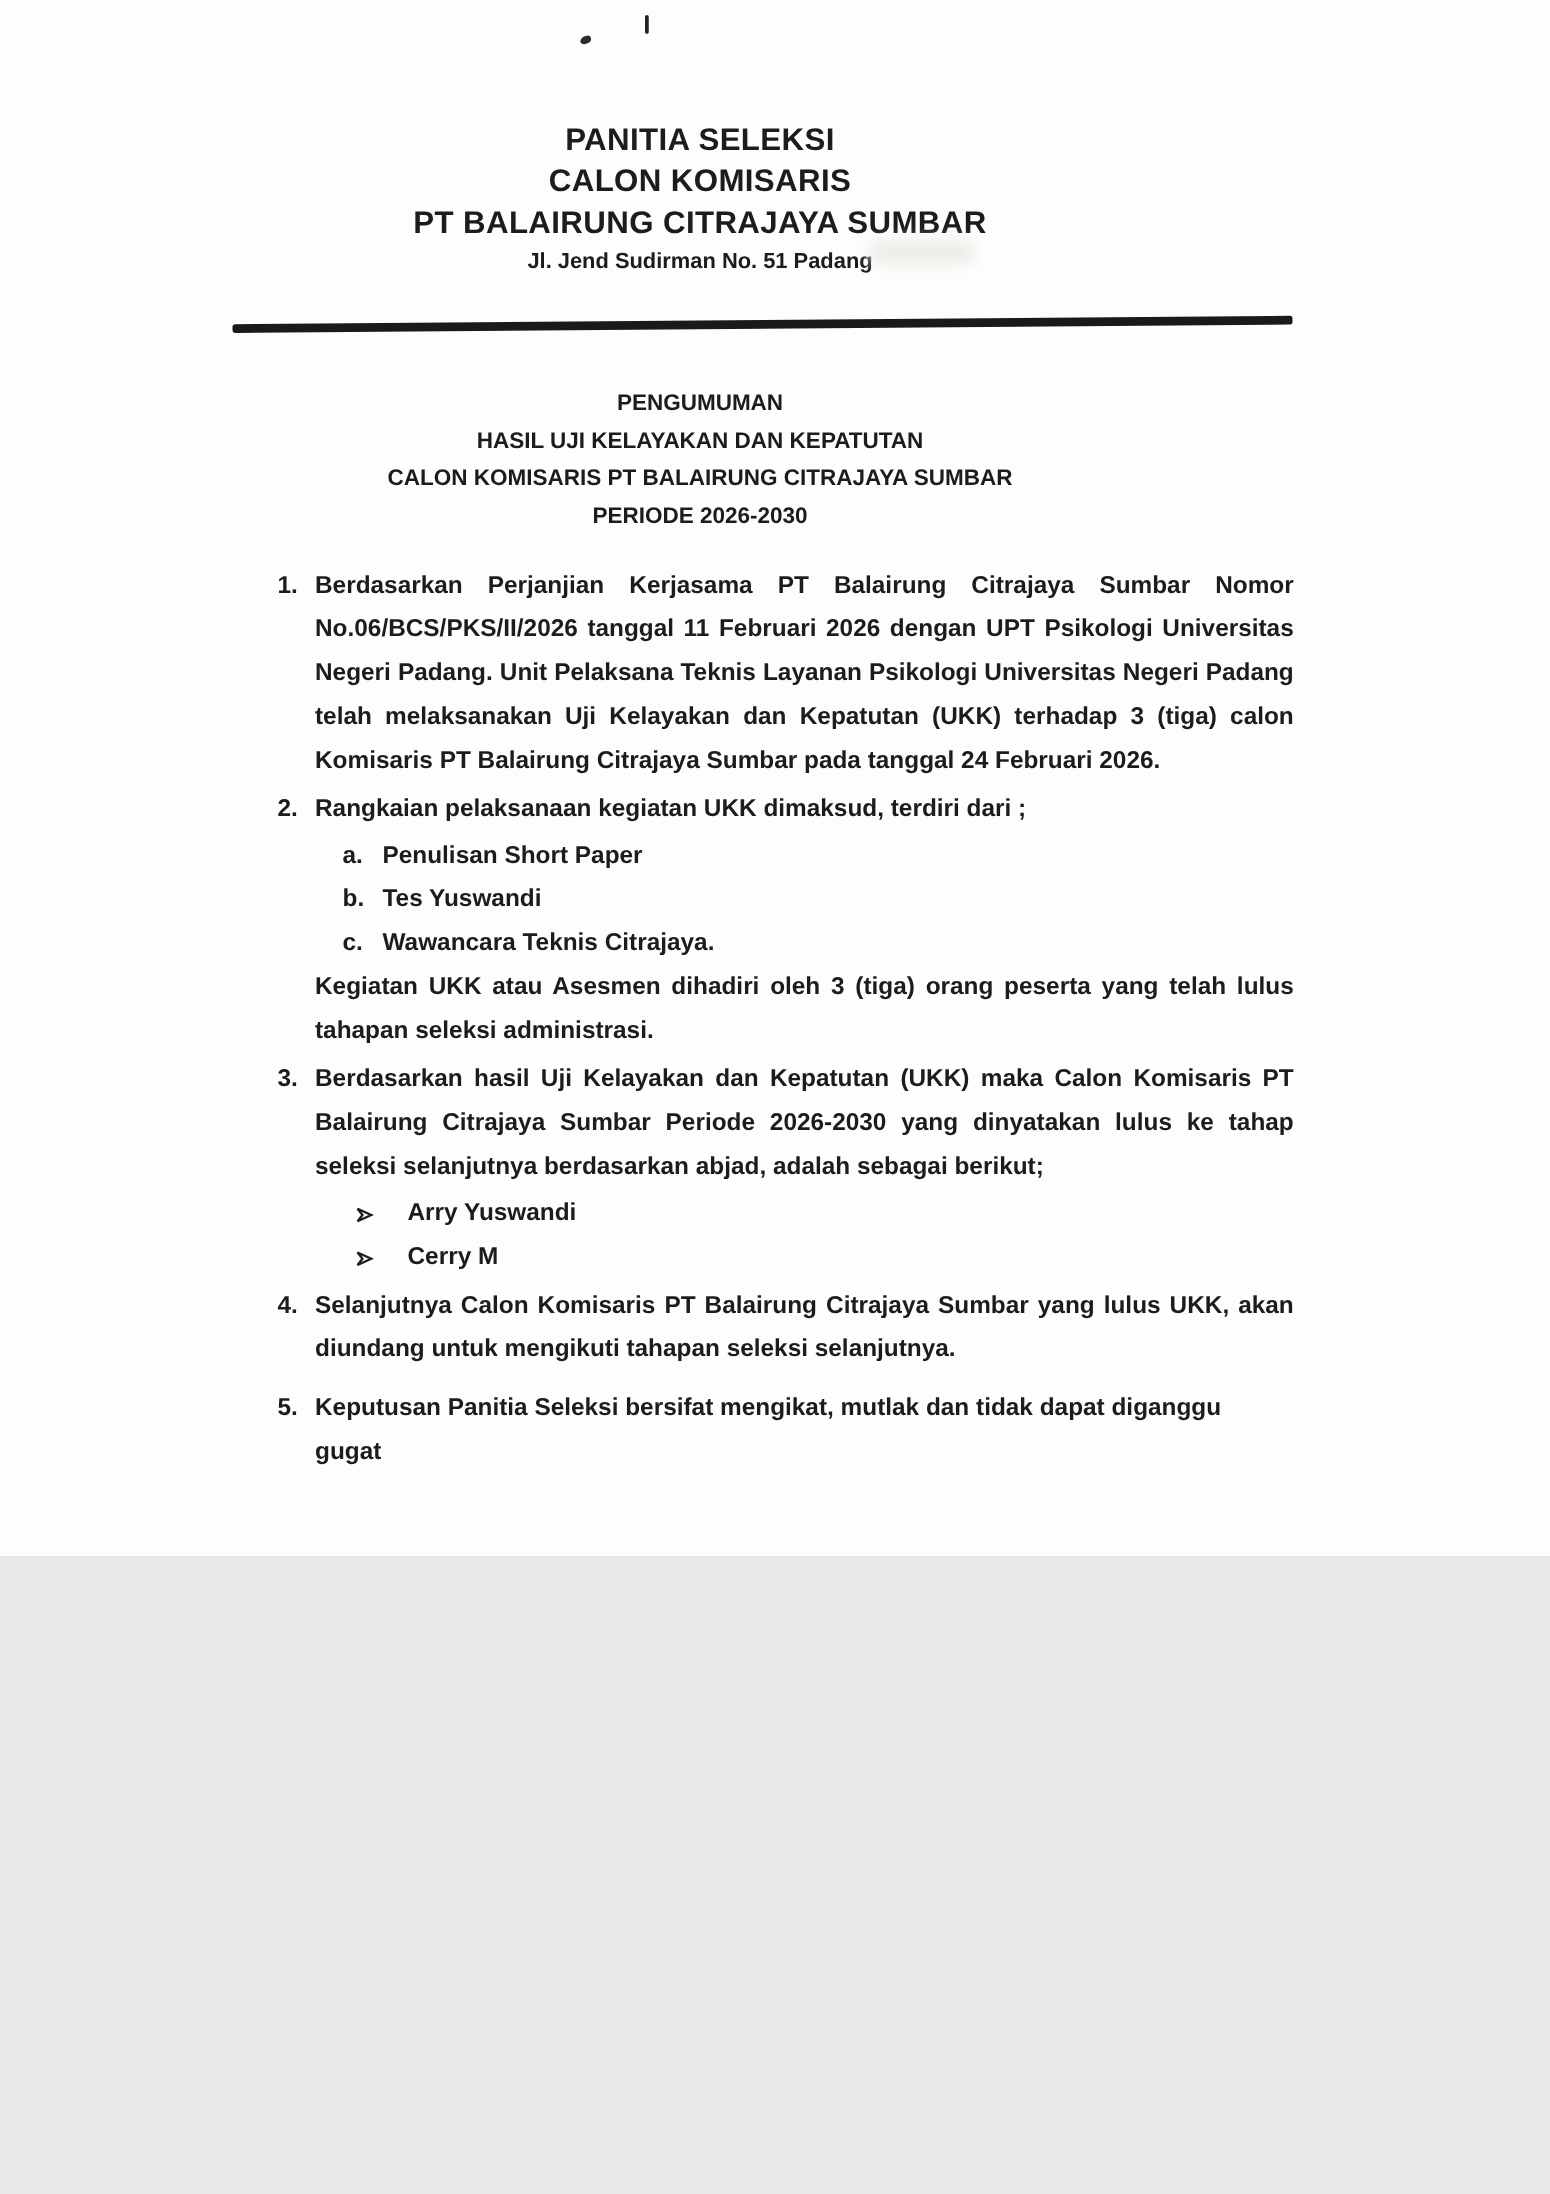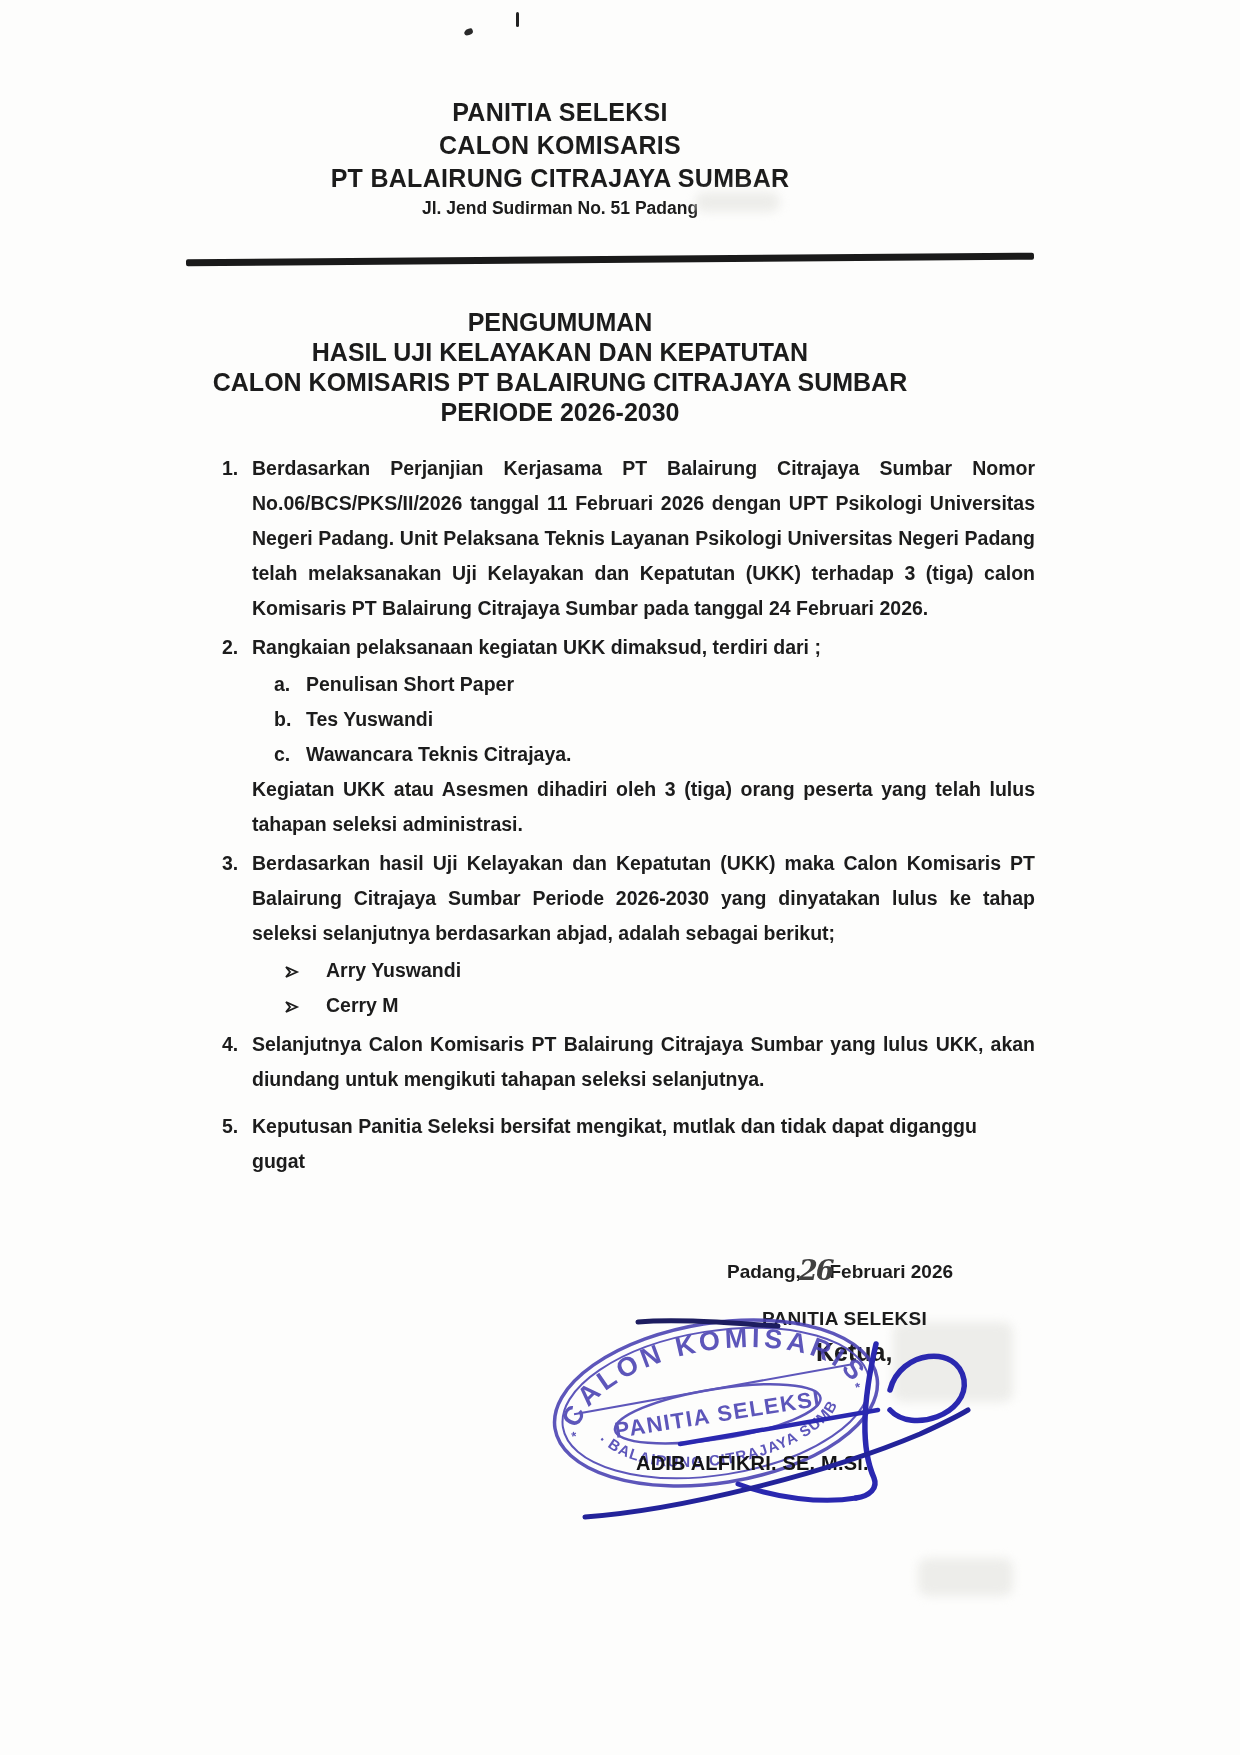--- a/index.html
+++ b/index.html
@@ -1,20 +1,20 @@
 <!DOCTYPE html>
 <html><head>
 <meta charset="utf-8">
 <style>
   * { box-sizing: border-box; margin: 0; padding: 0; }
   html,body { background: #e8e8e8; }
   .page {
     position: relative;
     width: 1240px;
-    height: 1755px;
+    height: 1245px;
     margin: 0 auto;
     background: #fdfdfc;
     overflow: hidden;
     font-family: "Liberation Sans", sans-serif;
     color: #1c1c1c;
   }
   
   .dot-mark { position:absolute; left:464px; top:29px; width:9px; height:6px; background:#2a2a2a; border-radius:60% 40% 50% 50%; transform:rotate(-20deg); }
   .tick-mark { position:absolute; left:516px; top:12px; width:3px; height:15px; background:#222; border-radius:2px; }
   .smudge { position:absolute; background:#ededea; filter: blur(5px); border-radius:10px; }
@@ -23,21 +23,21 @@
   .smudge.s3 { left:918px; top:1558px; width:95px; height:38px; }
 
   
   .letterhead { margin-top:96px; margin-left:185px; width:750px; text-align:center; }
   .letterhead .org { font-size:25px; font-weight:700; line-height:33px; letter-spacing:0.3px; }
   .letterhead .address { font-size:17.5px; font-weight:600; line-height:24px; margin-top:1px; }
   .rule { margin-left:186px; margin-top:36px; width:848px; height:7px; background:#1a1a1a; transform:rotate(-0.45deg); border-radius:2px; }
 
   
   .doc-title { margin-top:44px; margin-left:185px; width:750px; text-align:center; }
-  .doc-title div { font-size:25px; font-weight:700; line-height:30px; }
+  .doc-title div { font-size:18px; font-weight:700; line-height:30px; }
 
   
   .body-list { margin-top:24px; margin-left:222px; width:813px; font-size:19.5px; font-weight:600; line-height:35px; }
   .item { display:flex; margin-bottom:4px; }
   .item .num { width:30px; flex:0 0 30px; }
   .item .content { flex:1; }
   .item .content p.just { text-align:justify; }
   .sub-list { margin-top:2px; }
   .sub-item { display:flex; margin-left:22px; }
   .sub-item .sub-label { width:32px; flex:0 0 32px; }

